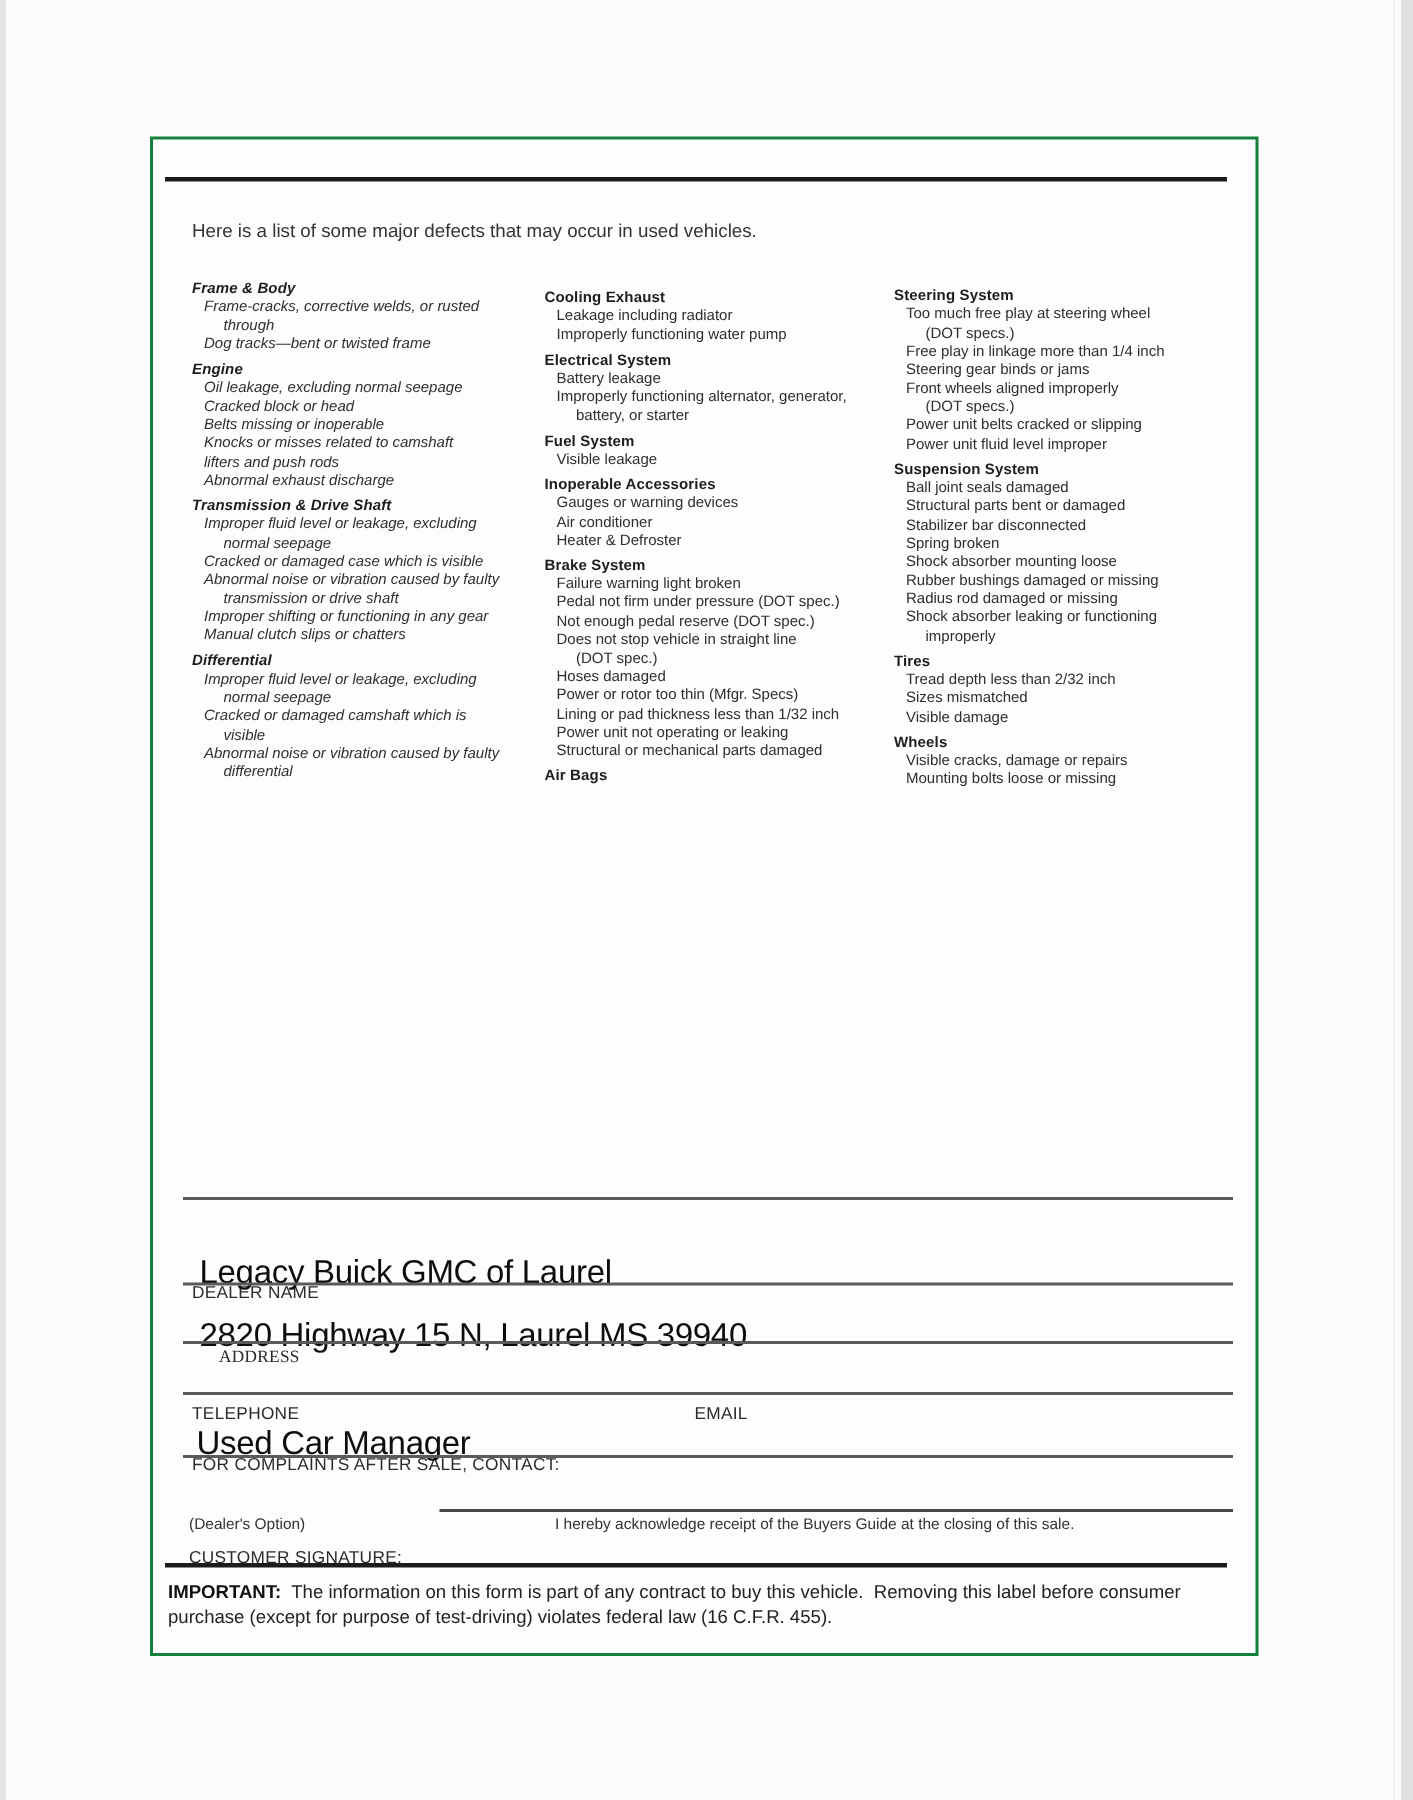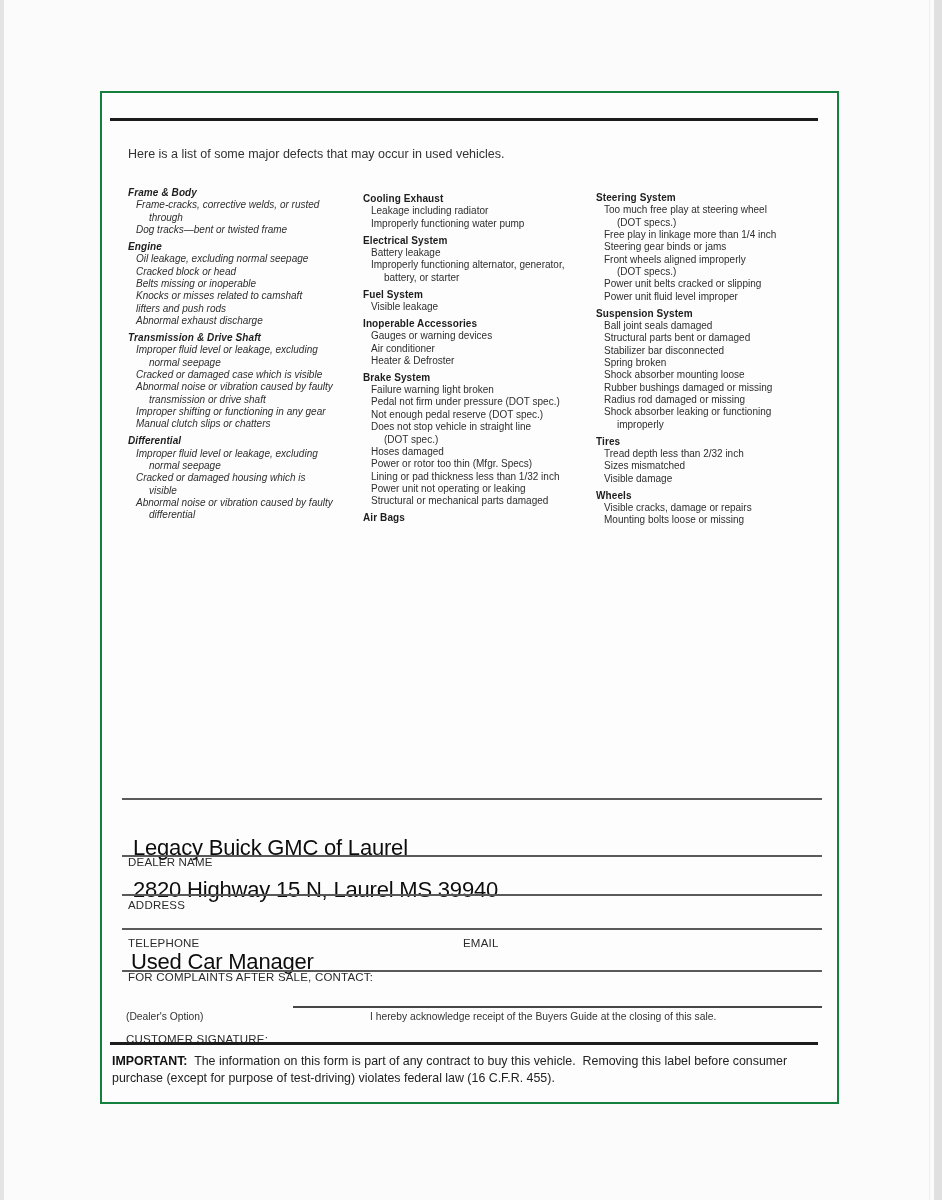--- a/index.html
+++ b/index.html
@@ -77,21 +77,21 @@
         <div class="item">Cracked or damaged case which is visible</div>
         <div class="item">Abnormal noise or vibration caused by faulty
 transmission or drive shaft</div>
         <div class="item">Improper shifting or functioning in any gear</div>
         <div class="item">Manual clutch slips or chatters</div>
       </div>
       <div class="section">
         <div class="sec-title">Differential</div>
         <div class="item">Improper fluid level or leakage, excluding
 normal seepage</div>
-        <div class="item">Cracked or damaged housing which is
+        <div class="item">Cracked or damaged camshaft which is
 visible</div>
         <div class="item">Abnormal noise or vibration caused by faulty
 differential</div>
       </div>
     </div>
   <div class="defect-col" style="left:261px;top:100px;width:228px;">
       <div class="section">
         <div class="sec-title">Cooling Exhaust</div>
         <div class="item">Leakage including radiator</div>
         <div class="item">Improperly functioning water pump</div>
@@ -164,21 +164,21 @@
         <div class="item">Visible cracks, damage or repairs</div>
         <div class="item">Mounting bolts loose or missing</div>
       </div>
     </div>
 
   <div class="abs thin-rule" style="left:20px;top:705px;width:700px;"></div>
   <div class="abs field-label" style="left:26px;top:725px;">DEALER NAME</div>
   <div class="abs field-value" style="left:31px;top:742px;">Legacy Buick GMC of Laurel</div>
 
   <div class="abs thin-rule" style="left:20px;top:762px;width:700px;"></div>
-  <div class="abs field-label" style="left:26px;top:768px;">ADDRESS</div>
+  <div class="abs field-label" style="left:44px;top:768px;font-family:Liberation Serif, serif;">ADDRESS</div>
   <div class="abs field-value" style="left:31px;top:784px;">2820 Highway 15 N, Laurel MS 39940</div>
 
   <div class="abs thin-rule" style="left:20px;top:801px;width:700px;"></div>
   <div class="abs field-label" style="left:26px;top:806px;">TELEPHONE</div>
   <div class="abs field-label" style="left:361px;top:806px;">EMAIL</div>
 
   <div class="abs thin-rule" style="left:20px;top:835px;width:700px;"></div>
   <div class="abs field-label" style="left:26px;top:840px;">FOR COMPLAINTS AFTER SALE, CONTACT:</div>
   <div class="abs field-value" style="left:29px;top:856px;">Used Car Manager</div>
   <div class="abs thin-rule" style="left:20px;top:877px;width:700px;"></div>

